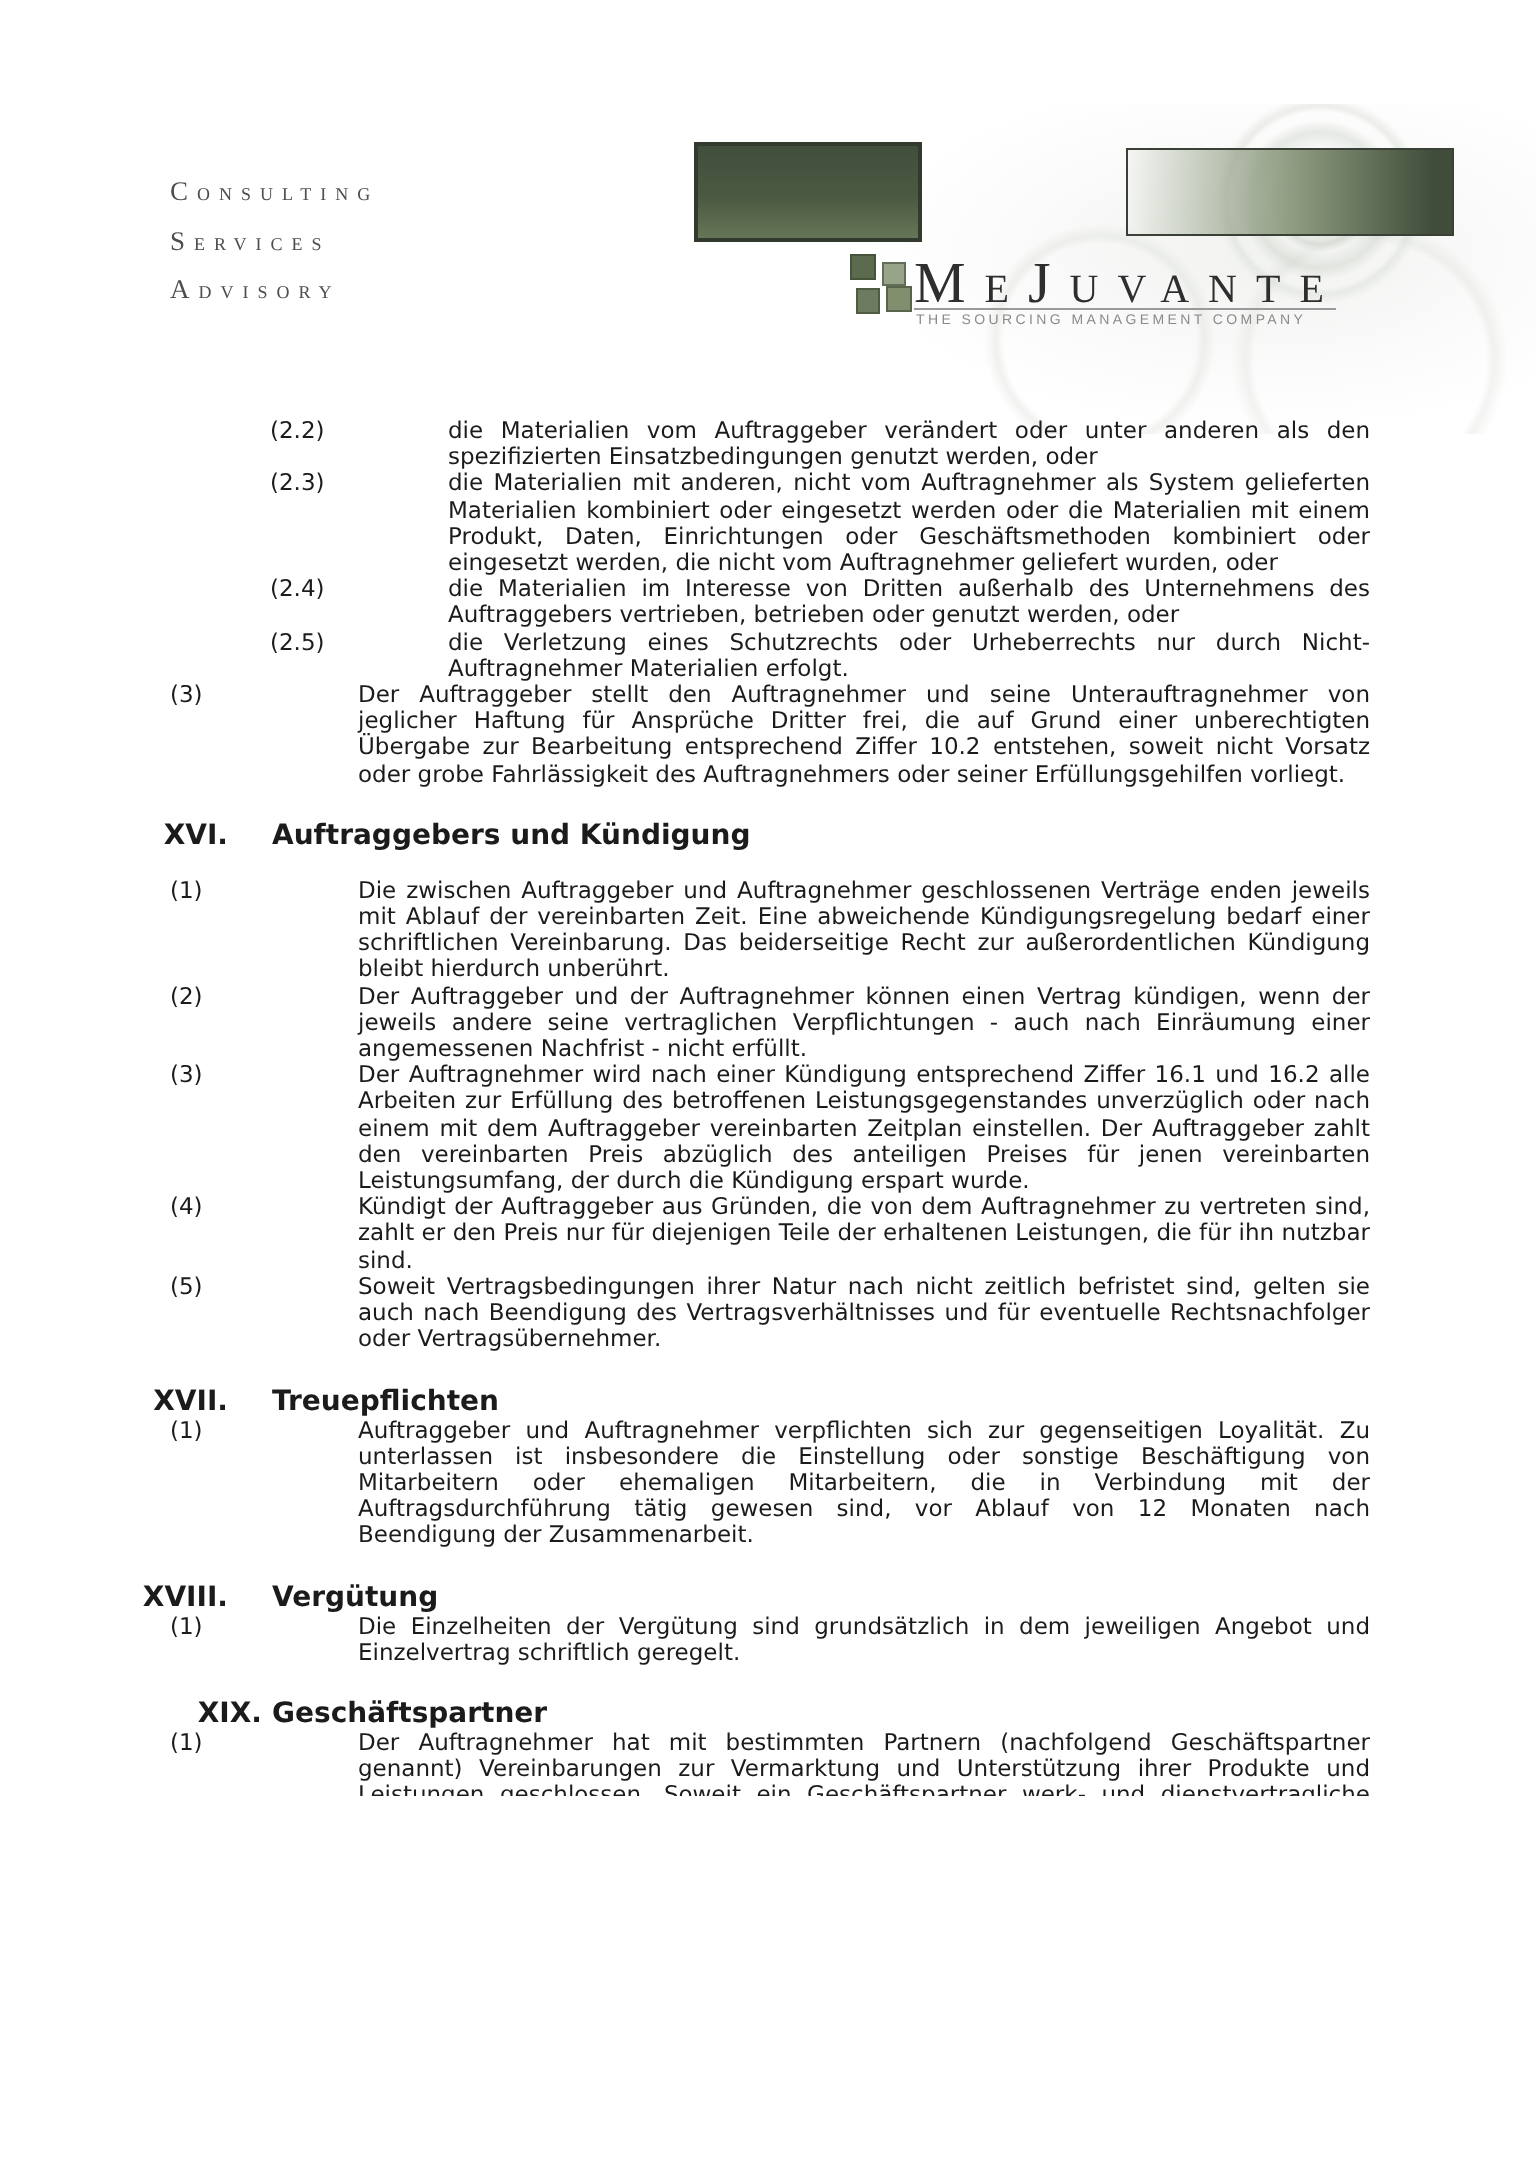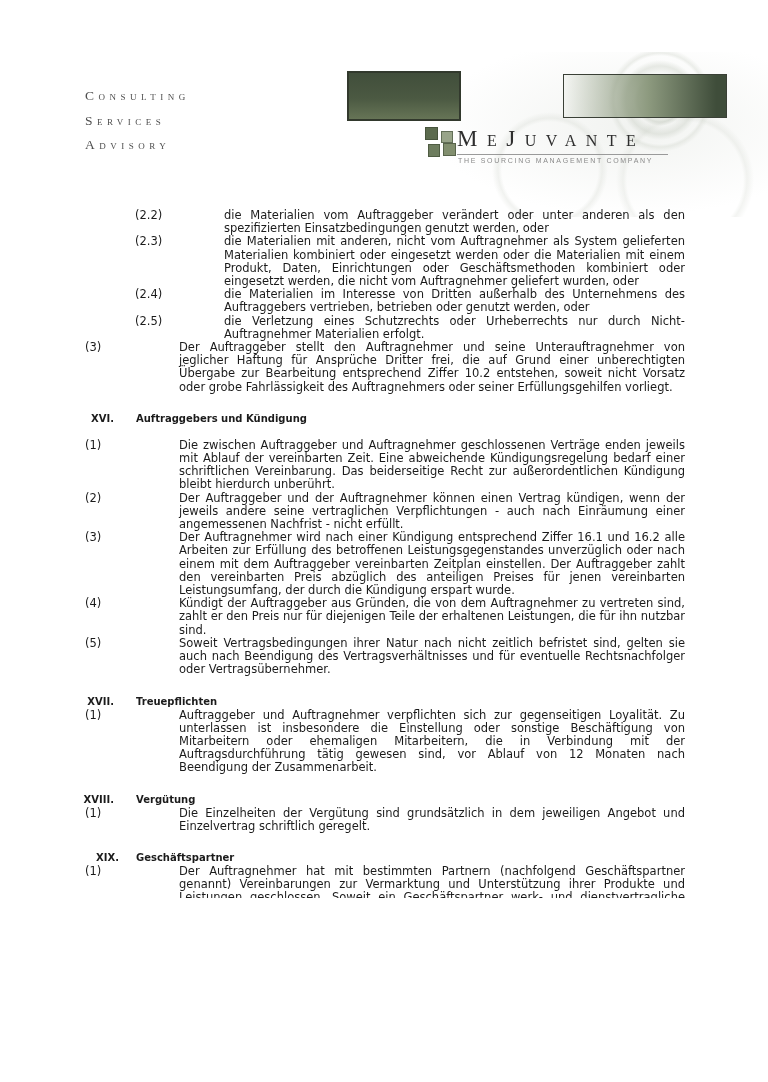--- a/index.html
+++ b/index.html
@@ -34,45 +34,45 @@
     border:1px solid #3a4036; box-sizing:border-box;
   }
   .logo-square { position:absolute; box-sizing:border-box; border:1px solid rgba(55,66,45,0.55); }
   .sq1 { left:425px; top:127px; width:13px; height:13px; background:#5c6b4e; }
   .sq2 { left:441px; top:131px; width:12px; height:12px; background:#98a489; }
   .sq3 { left:428px; top:144px; width:12px; height:13px; background:#6d7c5e; }
   .sq4 { left:443px; top:143px; width:13px; height:13px; background:#828f6f; }
   .wordmark {
     position:absolute; left:457px; top:126px;
     font-family:"Liberation Serif", serif; font-variant:small-caps;
-    font-size:23px; letter-spacing:9.5px; color:#2e2e2e; white-space:nowrap;
+    font-size:29px; letter-spacing:9.5px; color:#2e2e2e; white-space:nowrap;
   }
   .logo-underline { position:absolute; left:457px; top:154px; width:211px; height:1px; background:#9a9a9a; }
   .company-tagline {
     position:absolute; left:458px; top:157px;
     font-family:"Liberation Sans", sans-serif;
     font-size:7px; letter-spacing:1.7px; color:#8a8a8a; white-space:nowrap;
   }
 
   
   .doc {
     position:absolute; left:85px; top:209px; width:600px;
     font-size:11.5px; line-height:13.2px; text-align:justify;
   }
   .item { display:flex;gap:44px; }
   .item .num { flex:0 0 50px; text-align:left; }
   .item .txt { flex:1 1 auto; }
   .item.sub { padding-left:50px; }
   .item.sub .num { flex:0 0 45px; }
   .sec-head {
-    display:flex; font-weight:bold; font-size:10px; line-height:15px;
+    display:flex; font-weight:bold; font-size:14px; line-height:15px;
     margin-left:-23px; margin-top:17px; text-align:left;
   }
   .sec-num { width:74px; text-align:right; padding-right:22px; box-sizing:border-box; }
-  .sec-head.tight .sec-num { padding-right:17px; }
+  .sec-head.tight .sec-num { padding-right:5px; }
   .sec-head.gap-after { margin-bottom:13px; }
 </style>
 </head>
 <body>
 
 <div class="page">
 
   <div class="watermark"></div>
 
   <div class="brand-lines">

